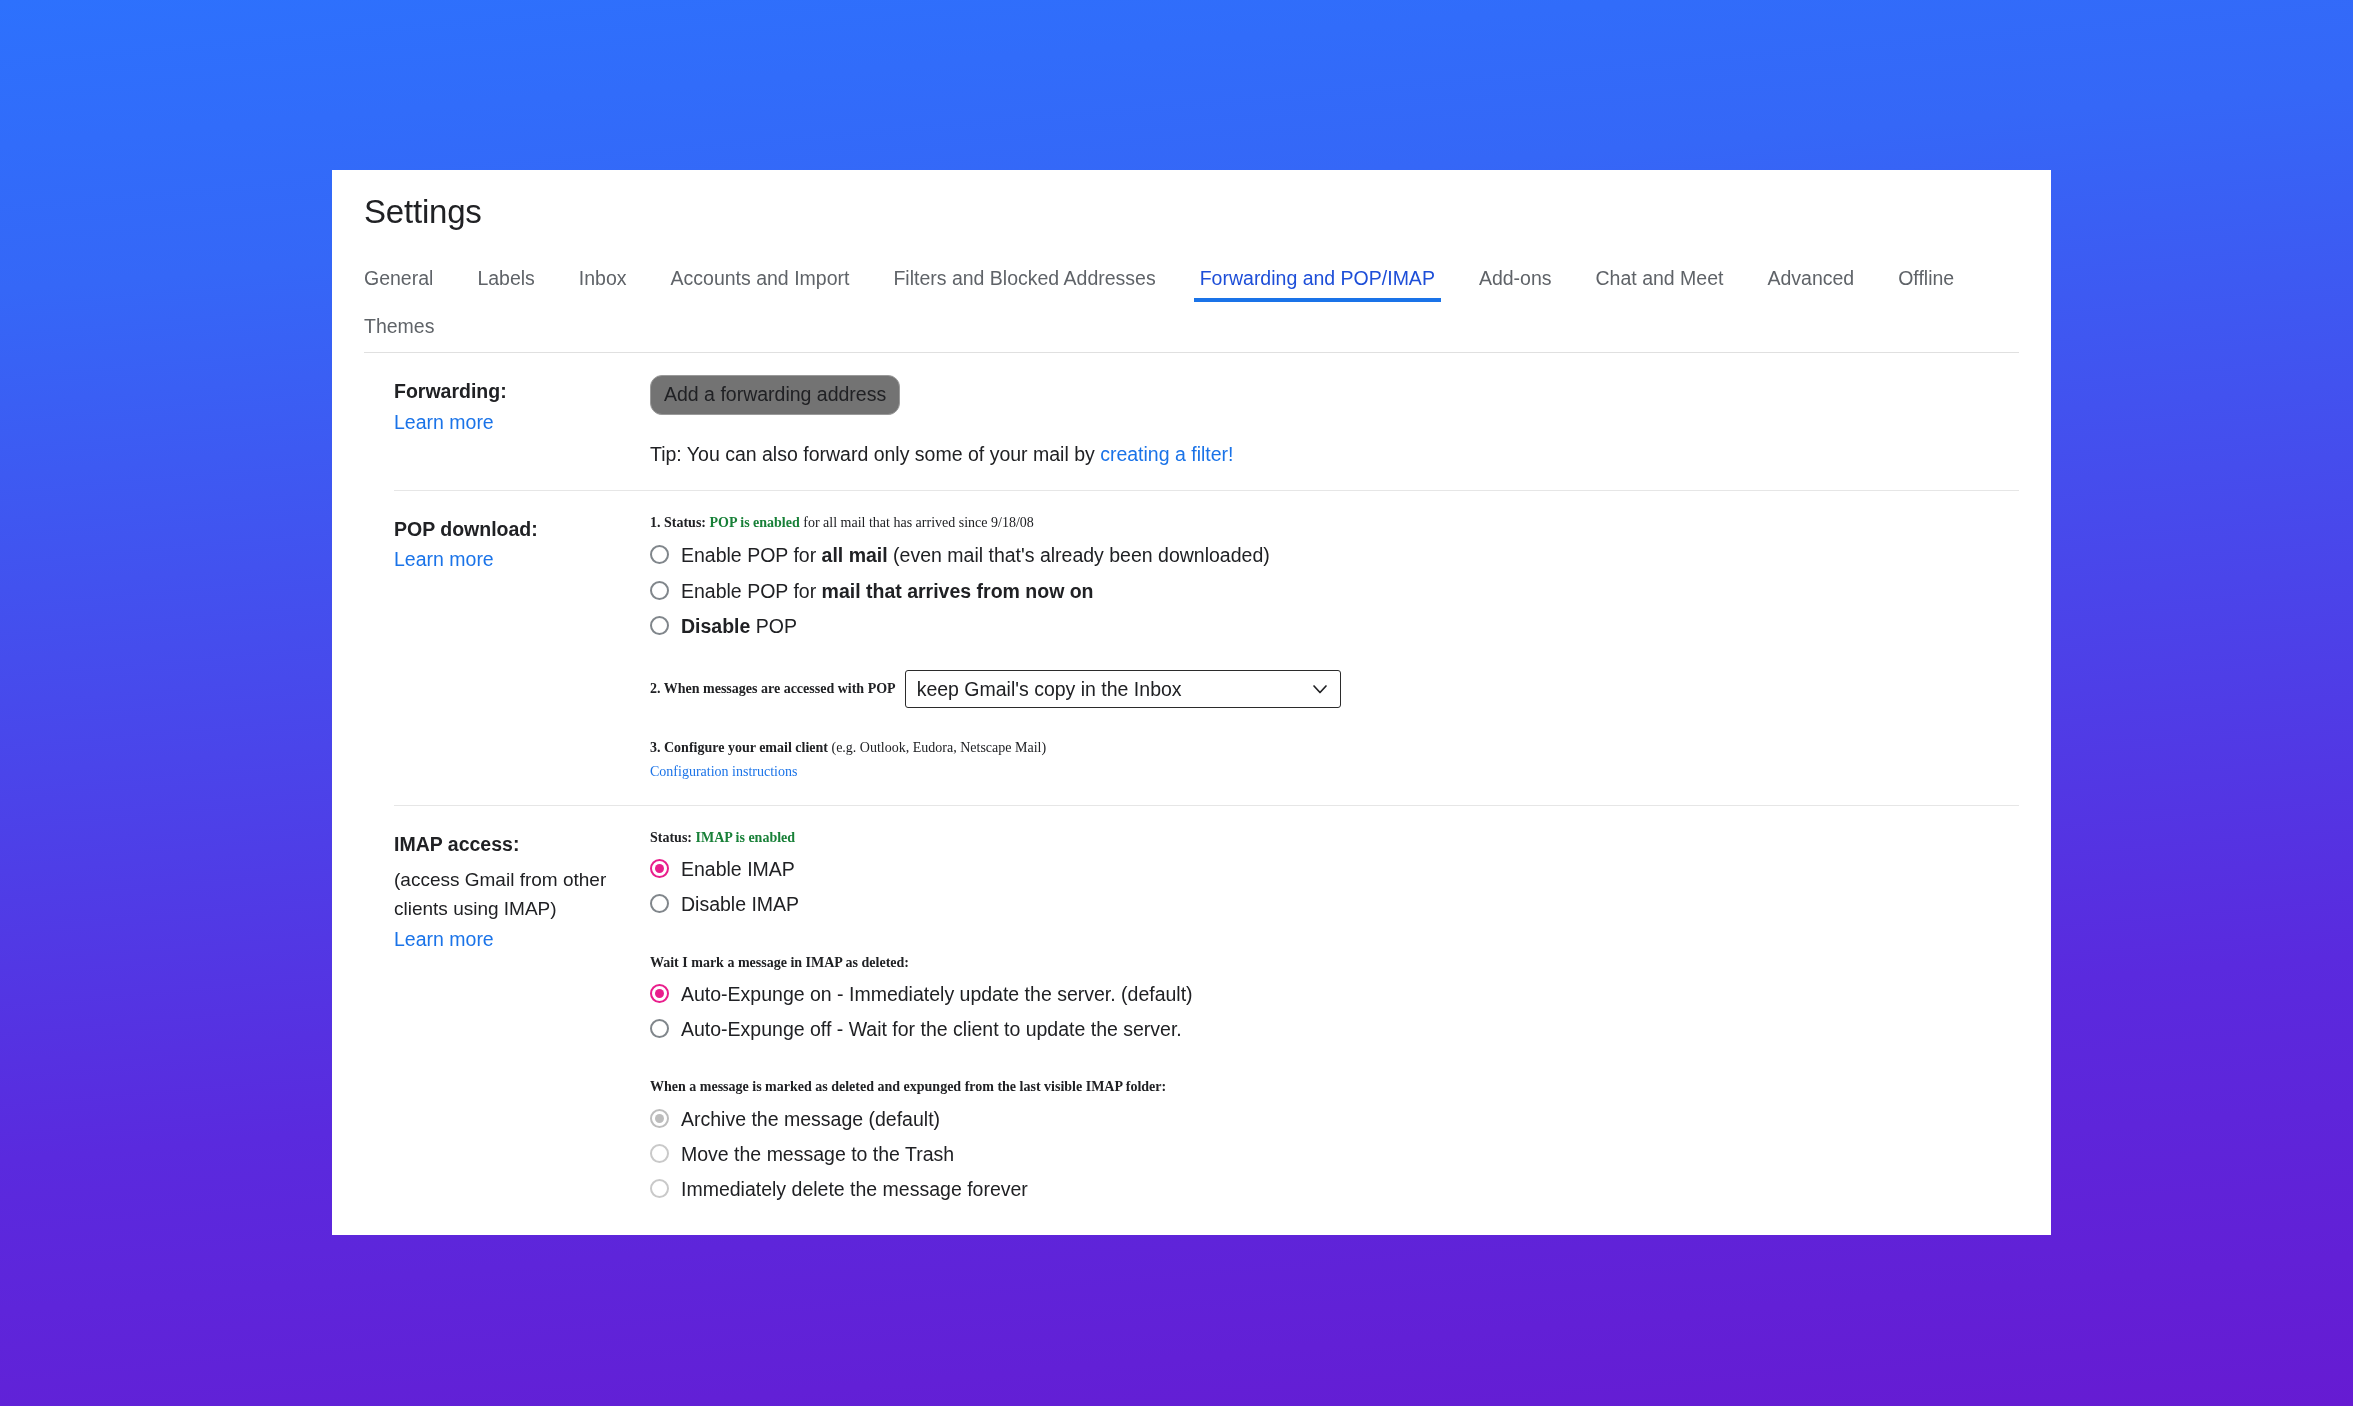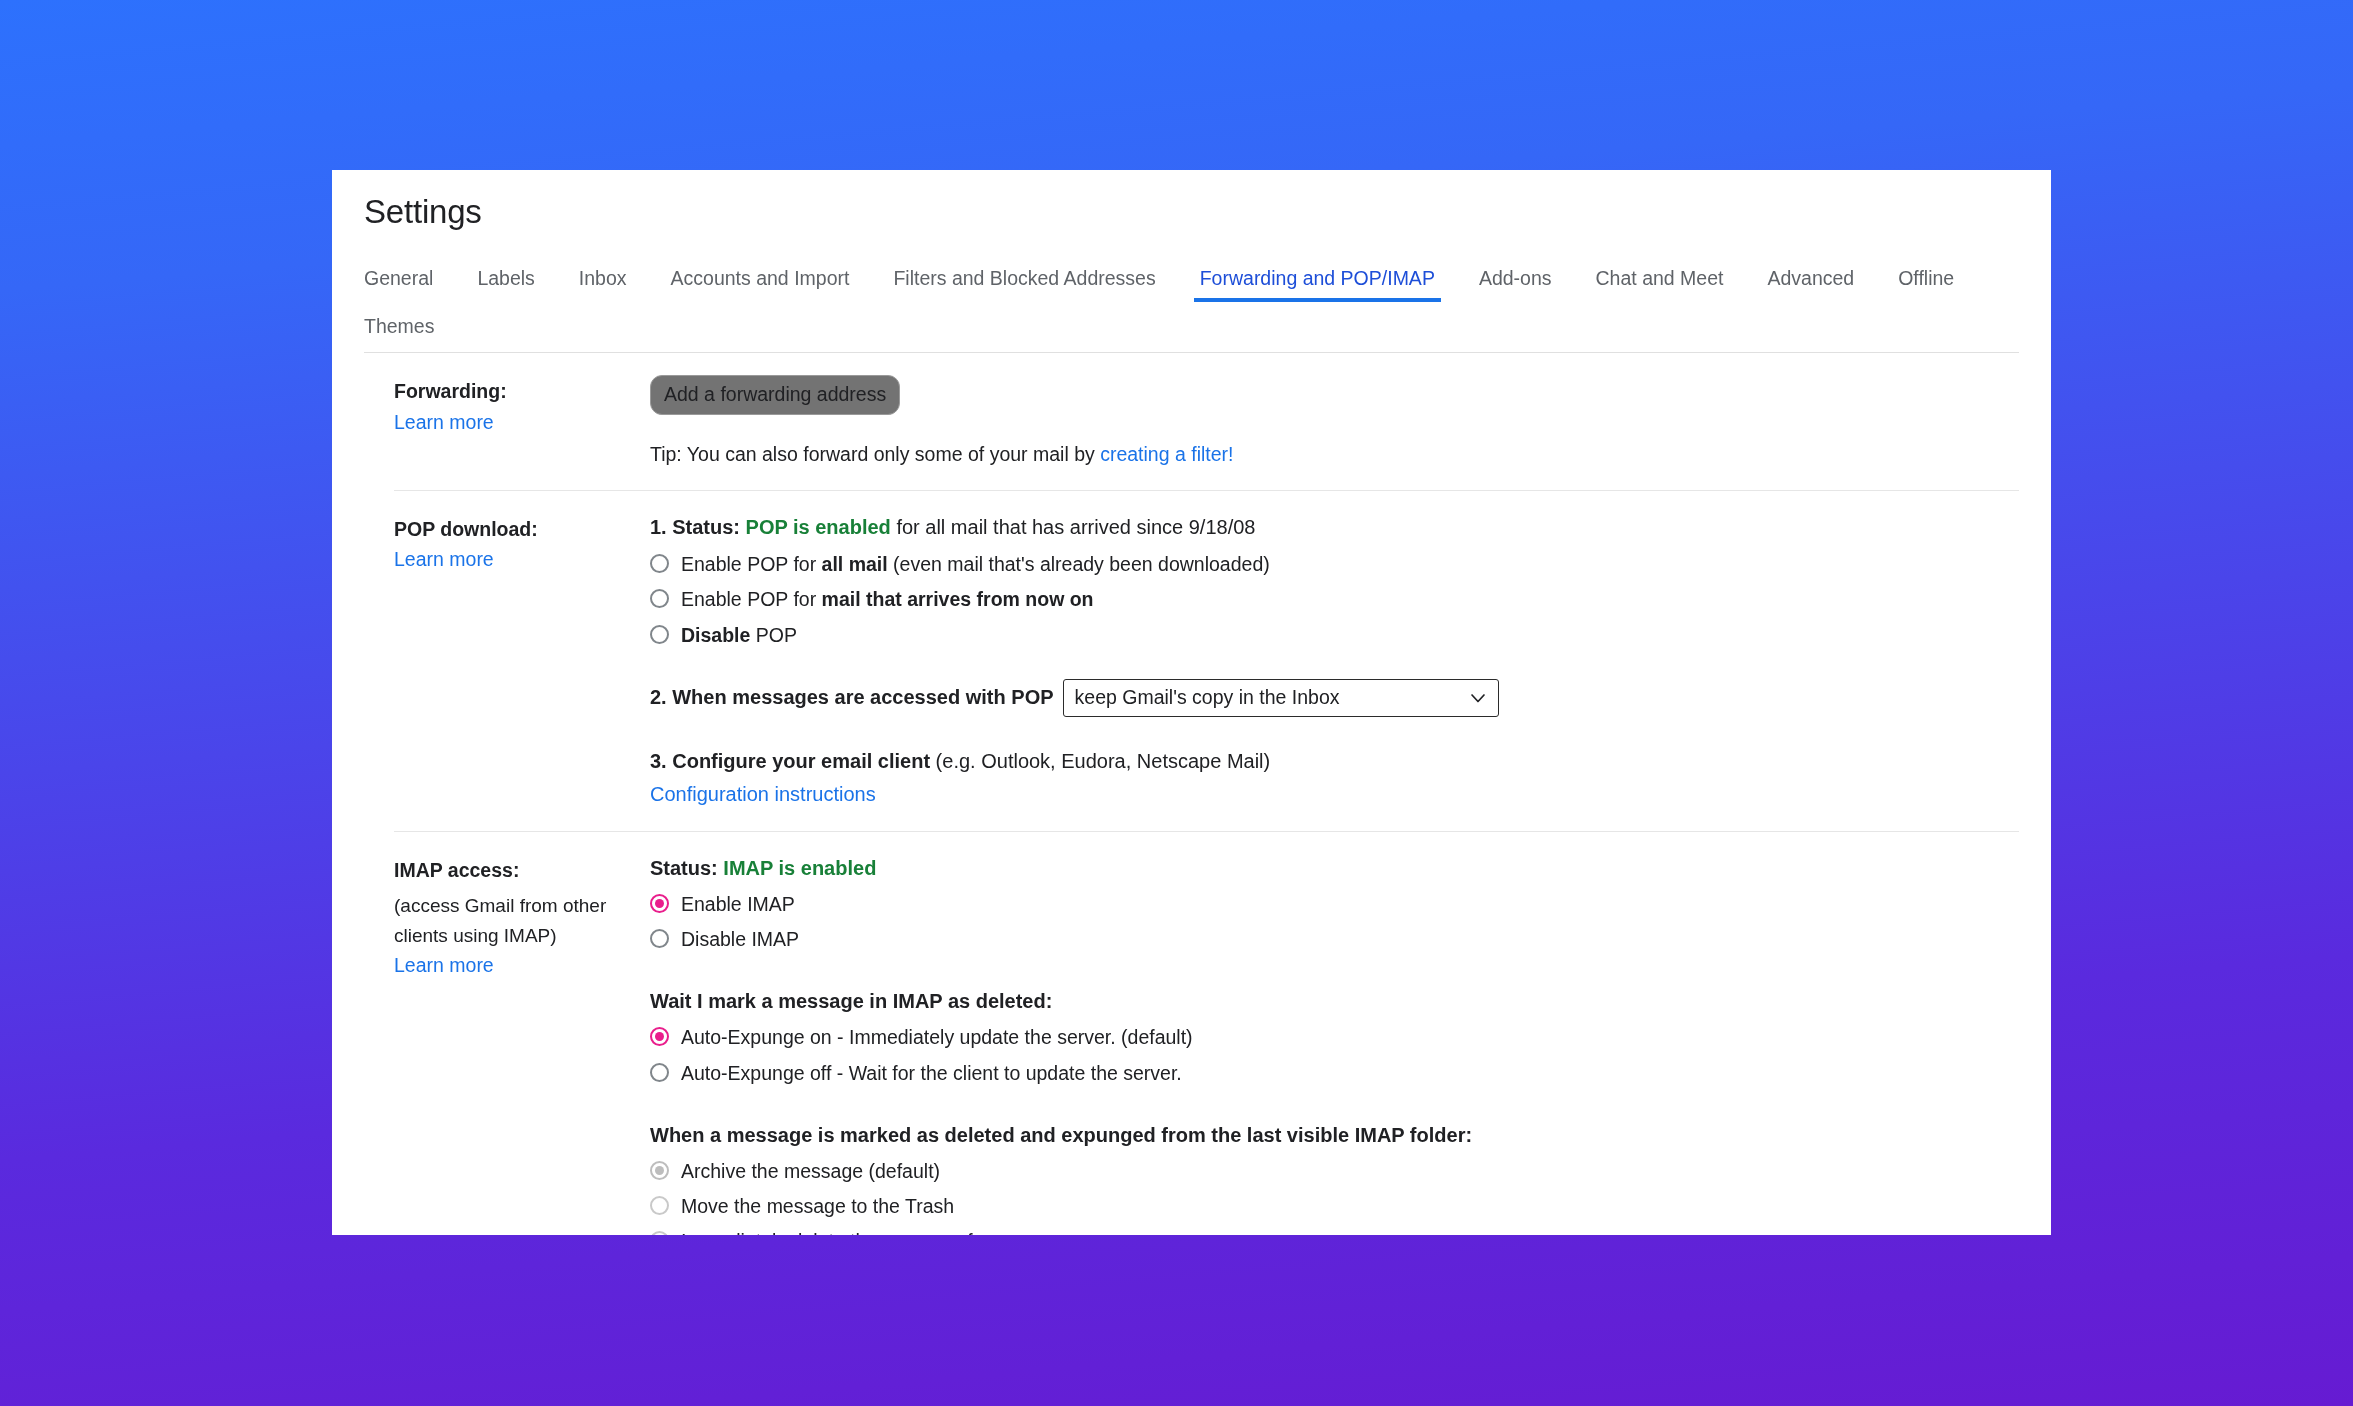--- a/index.html
+++ b/index.html
@@ -137,23 +137,24 @@
     line-height: 1.4;
   }
   a.inline-link, .inline-link {
     color: #1a73e8;
     text-decoration: none;
     cursor: pointer;
   }
 
   
   .line {
-    font-size: 20px;
+    font-size: 14px;
     color: #202124;
     line-height: 1.45;
+    font-family: Liberation Serif, serif;
   }
   .b { font-weight: 700; }
   .green { color: #188038; font-weight: 700; }
   .mt-step { margin-top: 30px; }
   .mt-sub { margin-top: 34px; }
 
   
   .radio-row {
     display: flex;
     align-items: flex-start;

